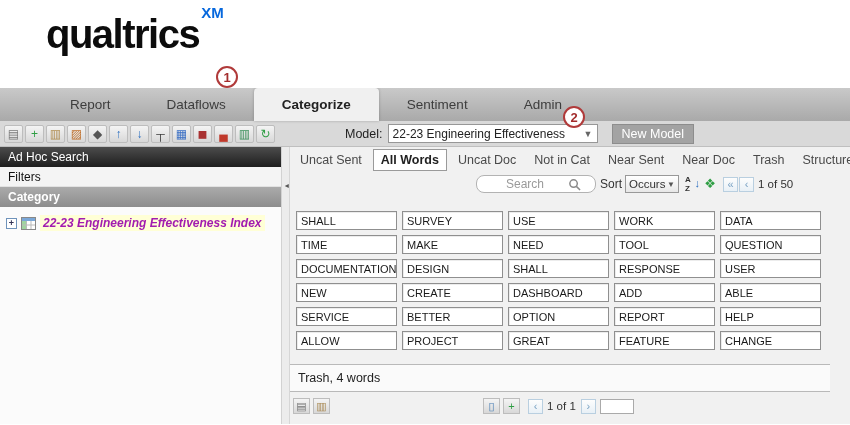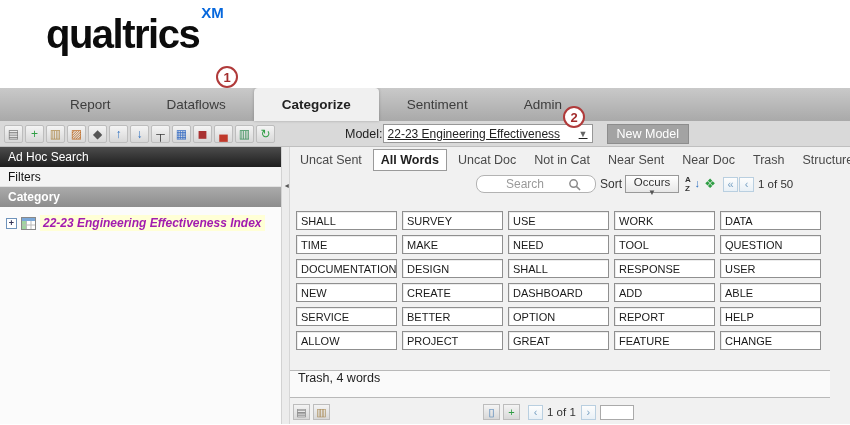--- a/index.html
+++ b/index.html
@@ -21,22 +21,22 @@
   .tab { padding:0 28px; line-height:33px; font-size:13.5px; color:#3d3d3d; cursor:default; white-space:nowrap; }
   .tab.active { background:#f0f0f0; font-weight:bold; color:#222; border-radius:4px 4px 0 0;
                 box-shadow:0 0 3px rgba(0,0,0,.25); }
 
   
   .toolbar { height:26px; background:#d9d9d9; border-bottom:1px solid #bfbfbf;
              display:flex; align-items:center; padding:0 4px; }
   .tb-icon { width:19px; height:18px; margin-right:2px; display:flex; align-items:center; justify-content:center;
              font-size:12px; background:linear-gradient(#f4f4f4,#d8d8d8); border:1px solid #bdbdbd; border-radius:2px; }
   .model-label { margin-left:68px; font-size:12.5px; color:#222; }
-  .model-select { width:210px; height:19px; background:#fff; border:1px solid #979797;
-                  font-size:12px; display:flex; align-items:center; justify-content:space-between; padding:0 4px;text-decoration:underline; }
+  .model-select { margin-left:5px; width:210px; height:19px; background:#fff; border:1px solid #979797;
+                  font-size:12px; display:flex; align-items:center; justify-content:space-between; padding:0 4px; }
   .model-select .caret { color:#666; font-size:9px; }
   .new-model-btn { margin-left:14px; background:#a3a3a3; border:1px solid #8d8d8d; color:#fff;
                    font-size:12.5px; padding:2px 9px; }
 
   
   .content { display:flex; height:277px; }
 
   .sidebar { width:336px; background:#fbfbfb; border-right:1px solid #d2d2d2; }
   .sb-dark  { height:20px; background:linear-gradient(#4c4c4c,#1e1e1e); color:#fff; font-size:12px;
               display:flex; align-items:center; padding:0 8px; }
@@ -62,41 +62,41 @@
 
   .controls { height:26px; display:flex; align-items:center; font-size:12px; color:#333;
               padding-left:186px; width:560px; }
   .searchbox { width:120px; height:18px; background:#fff; border:1px solid #b3b3b3; border-radius:8px;
                display:flex; align-items:center; padding:0 5px; }
   .searchbox input { border:0; outline:0; width:86px; font-size:12px; background:transparent;
                      font-family:"Liberation Sans", sans-serif; color:#444; text-align:center; }
   .searchbox input::placeholder { color:#9a9a9a; }
   .sort-label { margin-left:4px; }
   .sort-select { margin-left:3px; width:54px; height:18px; border:1px solid #999; background:linear-gradient(#fff,#e7e7e7);
-                 font-size:11.5px; display:flex; align-items:center; justify-content:space-between; padding:0 3px;flex-direction:column; }
+                 font-size:11.5px; display:flex; align-items:center; justify-content:space-between; padding:0 3px; }
   .sort-select .caret { font-size:8px; color:#555; }
   .az-icon { margin-left:5px; width:16px; height:16px; position:relative; font-weight:bold; }
   .az-icon .a { position:absolute; top:-1px; left:1px; font-size:8px; color:#333; }
   .az-icon .z { position:absolute; bottom:-1px; left:1px; font-size:8px; color:#333; }
   .az-icon .ar { position:absolute; top:1px; right:0; font-size:11px; color:#2d6fc0; }
   .grn-icon { margin-left:2px; width:16px; height:16px; color:#2f9e44; font-size:13px; line-height:16px; text-align:center; }
   .pg-btn { margin-left:5px; width:15px; height:15px; border:1px solid #b9cfe0; background:linear-gradient(#fdfdfd,#e8f0f6);
             color:#7ba3c4; font-size:11px; line-height:13px; text-align:center; }
   .pg-btn + .pg-btn { margin-left:1px; }
   .pg-text { margin-left:4px; font-size:11.5px; color:#333; white-space:nowrap; }
 
   .word-grid { margin:14px 0 0 6px; width:530px; display:grid;
                grid-template-columns:repeat(5,101px); column-gap:5px; row-gap:5px; }
   .chip { width:101px; height:19px; background:#fff; border:1px solid #8f8f8f;
           box-shadow:inset 1px 1px 0 #ececec; font-size:11px; color:#1a1a1a;
           padding:0 4px; display:flex; align-items:center; overflow:hidden; white-space:nowrap; }
 
-  .status-row { margin-top:20px; width:540px; height:28px; background:#fafafa;
+  .status-row { margin-top:14px; width:540px; height:28px; background:#fafafa;
                 border-top:1px solid #b9b9b9; border-bottom:1px solid #b9b9b9;
-                display:flex; padding-left:8px; font-size:12.5px; color:#222; }
+                display:flex; align-items:center; padding-left:8px; font-size:12.5px; color:#222; }
 
   .bottombar { margin-top:6px; display:flex; align-items:center; padding-left:3px; width:540px; }
   .bb-icon { width:17px; height:16px; margin-right:3px; display:flex; align-items:center; justify-content:center;
              font-size:11px; background:linear-gradient(#f4f4f4,#d8d8d8); border:1px solid #bdbdbd; }
   .bb-spacer { width:150px; }
   .bb-box { width:34px; height:15px; background:#fff; border:1px solid #aaa; margin-left:4px; }
 
   
   .ann { position:absolute; width:22px; height:22px; border:2px solid #b03a3a; border-radius:50%;
          background:#fff; color:#a32d2d; font-size:13px; font-weight:bold;

